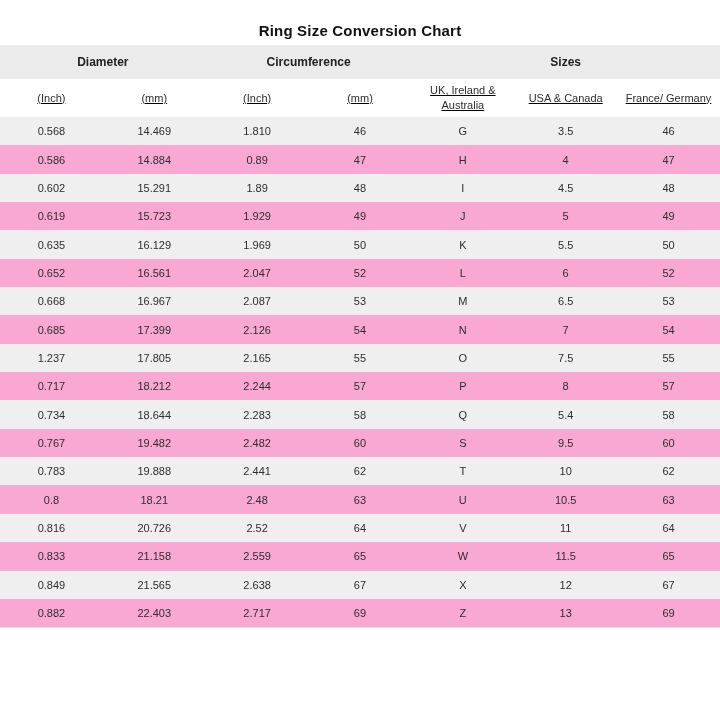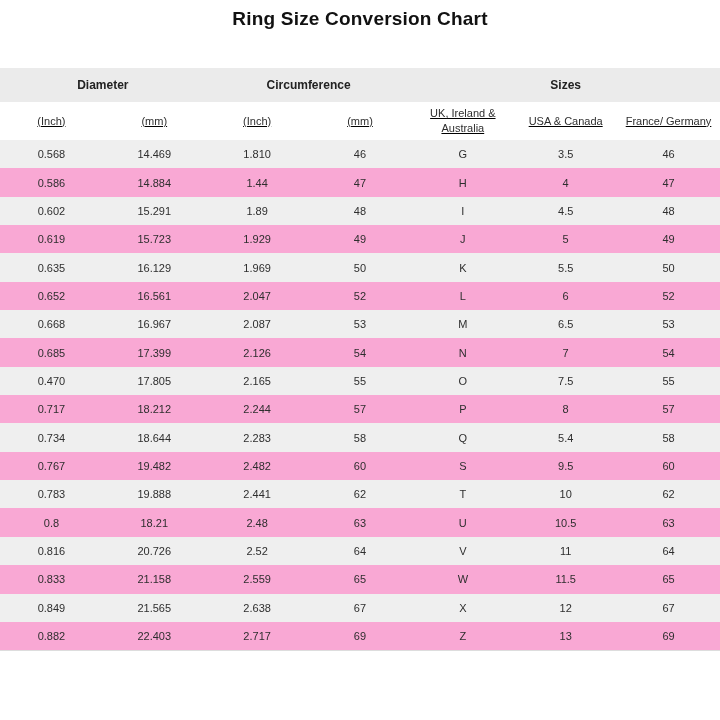--- a/index.html
+++ b/index.html
@@ -12,32 +12,32 @@
     -webkit-font-smoothing: antialiased;
   }
   .page {
     width: 720px;
     height: 720px;
     overflow: hidden;
     background: #ffffff;
   }
   .title {
     margin: 0;
-    padding-top: 8px;
+    padding-top: 22px;
     text-align: center;
-    font-size: 19px;
+    font-size: 15px;
     font-weight: bold;
     color: #111111;
     letter-spacing: 0.2px;
   }
   table.ring-table {
     width: 696px;
     border-collapse: collapse;
     table-layout: fixed;
-    margin-top: 38px;
+    margin-top: 6px;
     border-bottom: 1px solid #dddddd;
   }
   table.ring-table col { width: 102.85px; }
   th, td {
     text-align: center;
     vertical-align: middle;
     font-weight: normal;
     color: #333333;
     padding: 0 4px;
     overflow: hidden;
@@ -113,21 +113,21 @@
           <td>14.469</td>
           <td>1.810</td>
           <td>46</td>
           <td>G</td>
           <td>3.5</td>
           <td>46</td>
         </tr>
         <tr class="table-row">
           <td>0.586</td>
           <td>14.884</td>
-          <td>1.44</td>
+          <td>0.89</td>
           <td>47</td>
           <td>H</td>
           <td>4</td>
           <td>47</td>
         </tr>
         <tr class="table-row">
           <td>0.602</td>
           <td>15.291</td>
           <td>1.89</td>
           <td>48</td>
@@ -174,21 +174,21 @@
         <tr class="table-row">
           <td>0.685</td>
           <td>17.399</td>
           <td>2.126</td>
           <td>54</td>
           <td>N</td>
           <td>7</td>
           <td>54</td>
         </tr>
         <tr class="table-row">
-          <td>0.470</td>
+          <td>1.237</td>
           <td>17.805</td>
           <td>2.165</td>
           <td>55</td>
           <td>O</td>
           <td>7.5</td>
           <td>55</td>
         </tr>
         <tr class="table-row">
           <td>0.717</td>
           <td>18.212</td>

